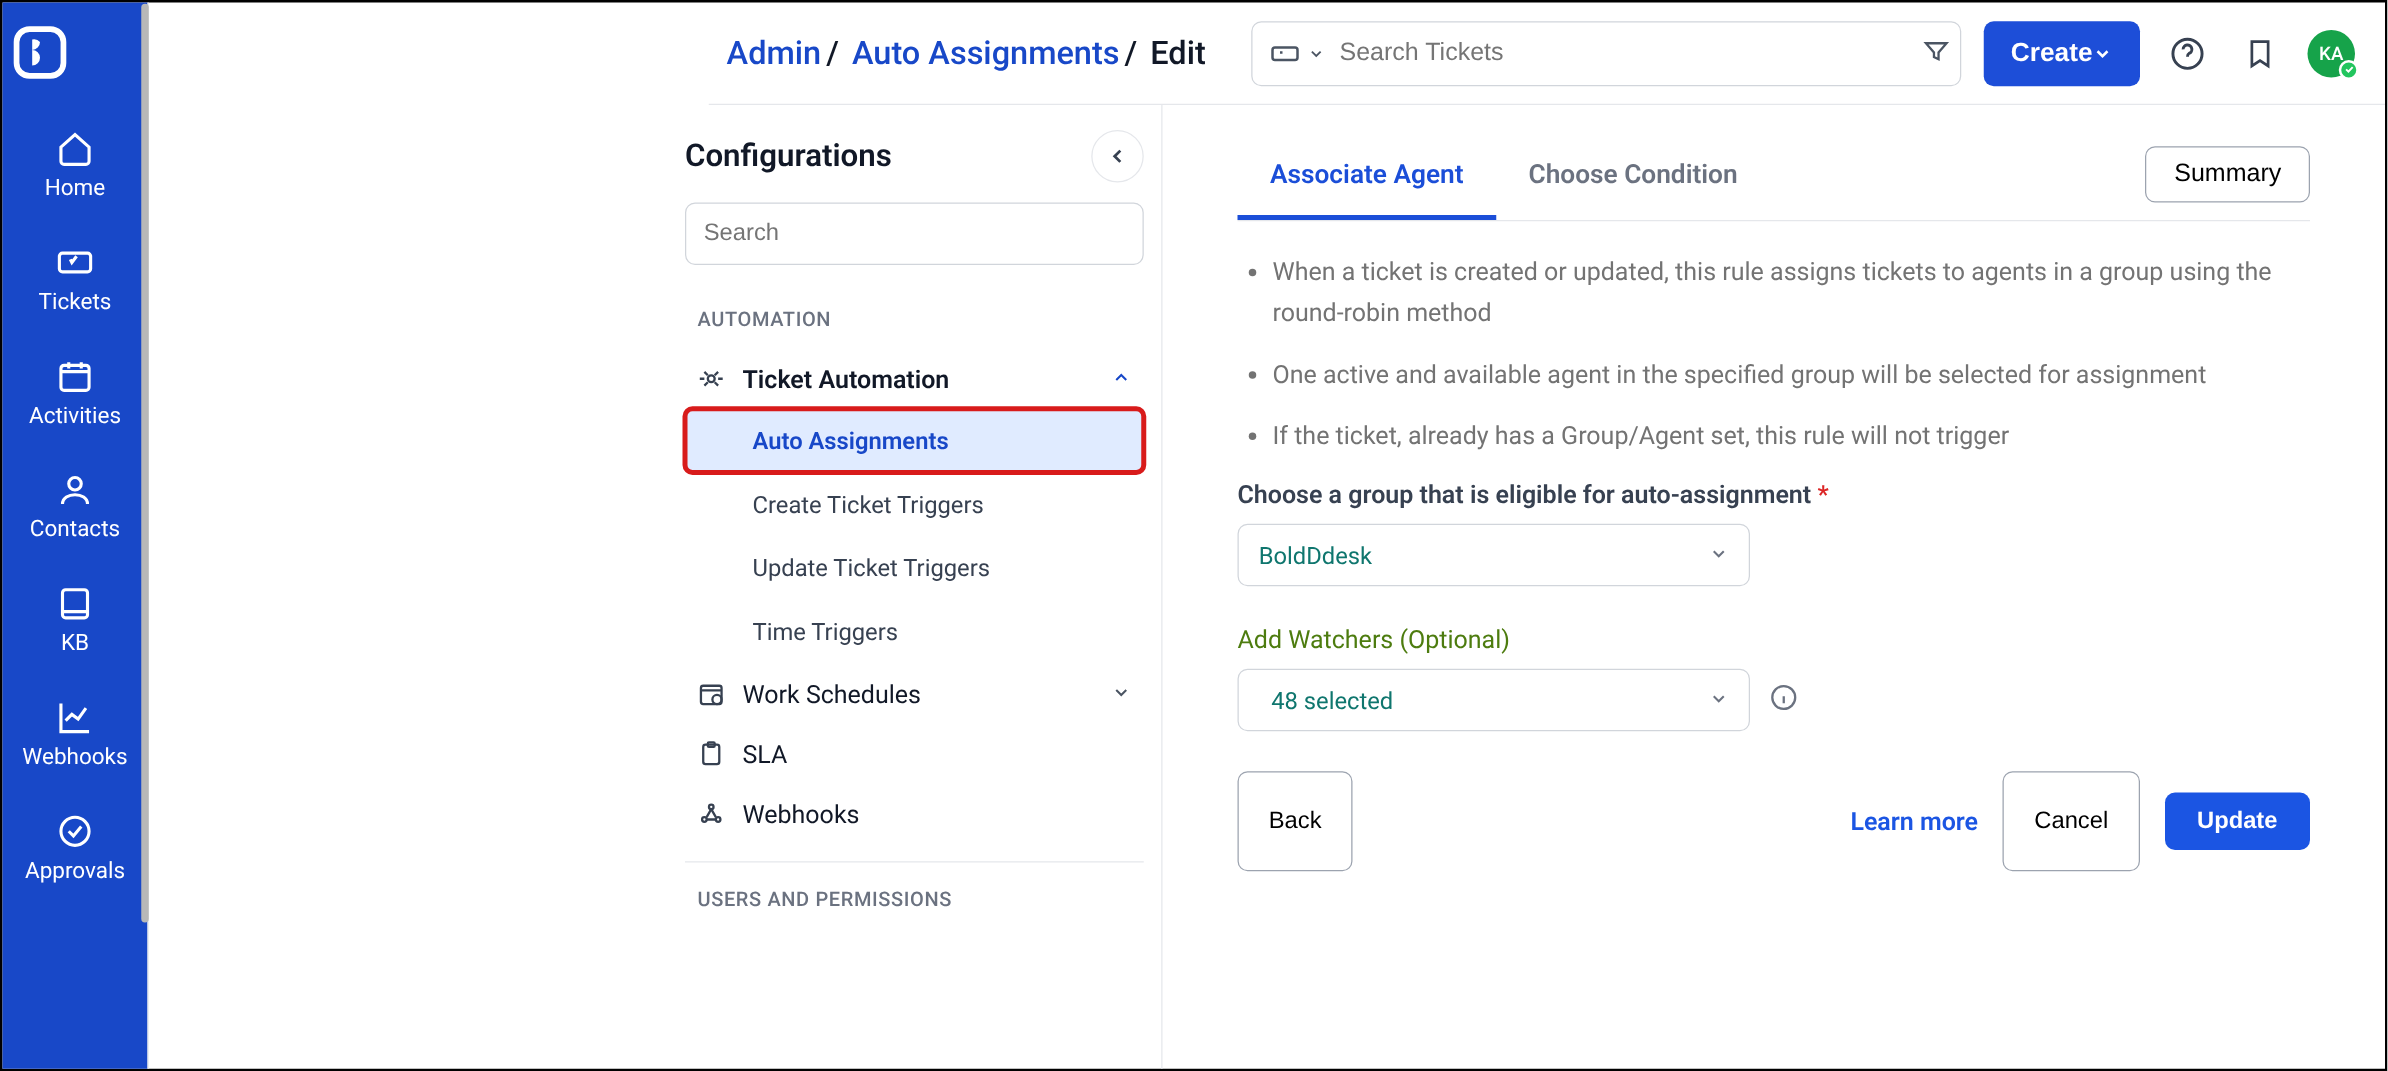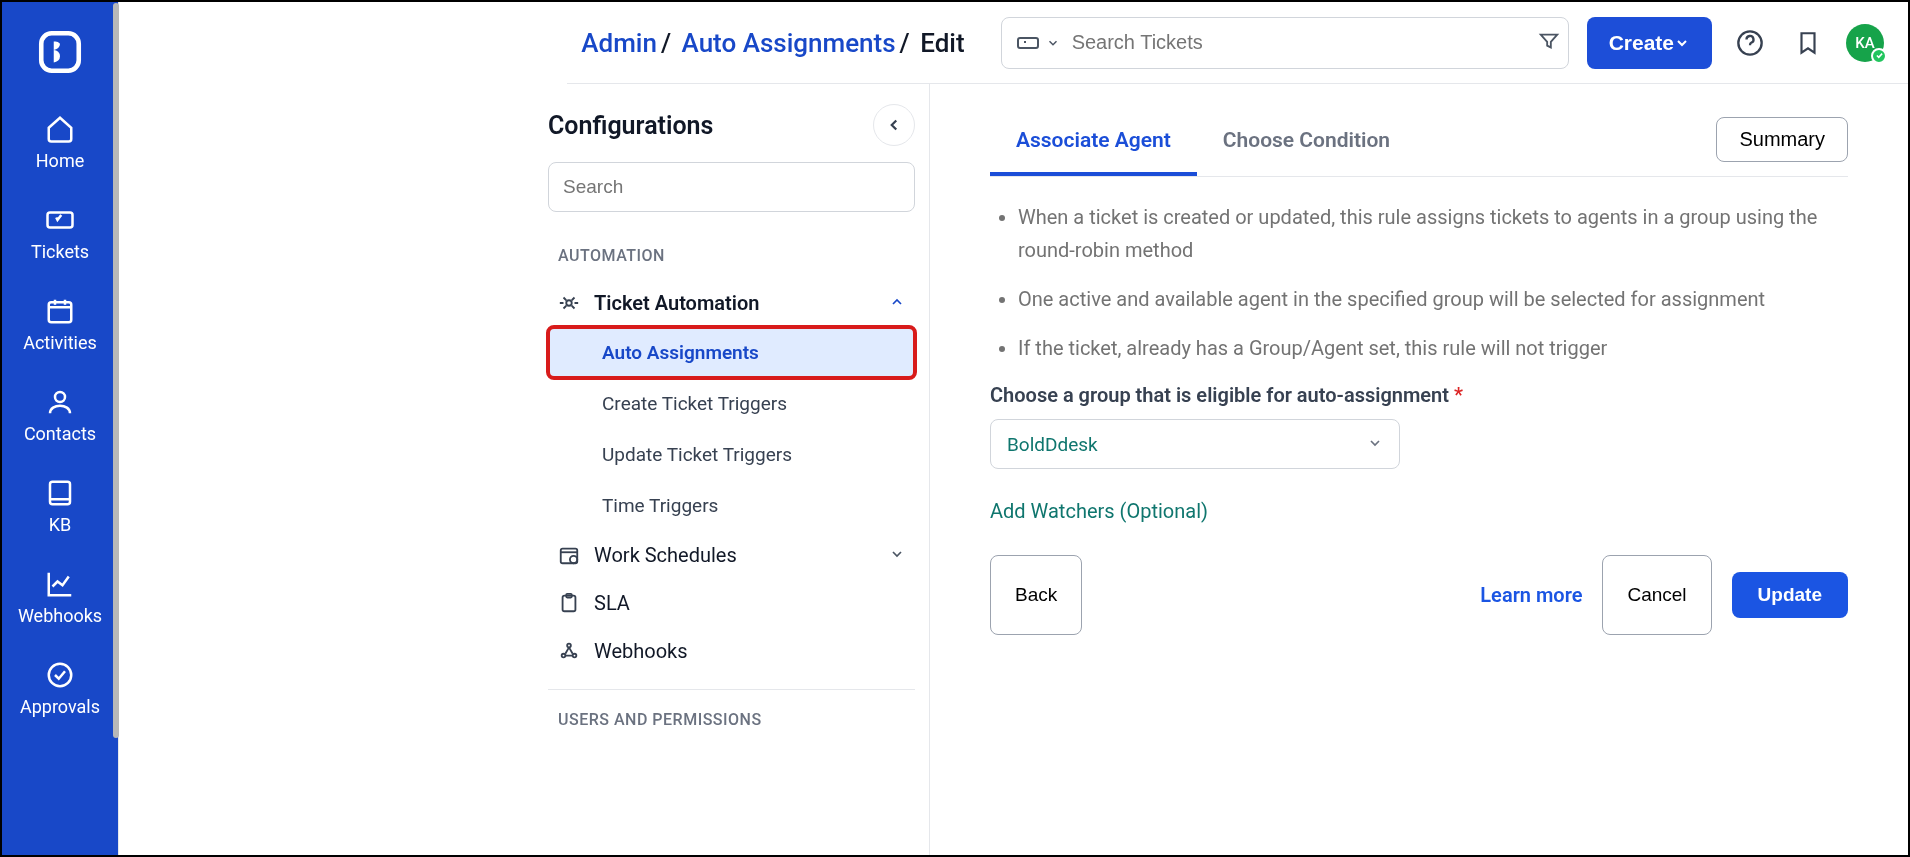--- a/index.html
+++ b/index.html
@@ -1,20 +1,20 @@
 <!DOCTYPE html>
 <html><head>
 <meta charset="utf-8">
 <style>
   * { box-sizing: border-box; margin: 0; padding: 0; }
   body { font-family: -apple-system, BlinkMacSystemFont, "Segoe UI", Roboto, Arial, sans-serif; background: #fff; color: #111827; overflow: hidden; }
   .app { display: flex; width: 1910px; height: 857px; border: 2px solid #000; }
 
   
-  .rail { width: 116px; background: #1848c8; color: #fff; display: flex; flex-direction: column; align-items: center; padding-top: 20px; }
+  .rail { width: 116px; background: #1848c8; color: #fff; display: flex; flex-direction: column; align-items: flex-start; padding-top: 10px; }
   .rail .logo { width: 60px; height: 60px; display:flex; align-items:center; justify-content:center; margin-bottom: 18px; }
   .rail .nav-item { width: 100%; display:flex; flex-direction:column; align-items:center; gap:6px; padding: 14px 0 20px; cursor:pointer; }
   .rail .nav-item .label { font-size: 18px; font-weight: 400; }
   .rail svg { stroke: #fff; }
 
   
   .main { flex: 1; display:flex; flex-direction:column; border-left: 1px solid #e5e7eb; min-width:0;align-items:flex-end; }
 
   
   .topbar { display:flex; align-items:center; height: 82px; padding: 0 24px 0 14px; border-bottom: 1px solid #e5e7eb; gap: 18px; }
@@ -277,21 +277,37 @@
         </div>
         <div class="select-box">
           <span>BoldDdesk</span>
           <span class="chev">
             <svg width="16" height="16" viewBox="0 0 24 24" fill="none" stroke="#6b7280" stroke-width="2.5">
                 <path d="M6 9l6 6 6-6"></path>
               </svg>
           </span>
         </div>
 
-        <div class="form-label" style="font-weight:400; color:#0f766e; margin-top:30px;">Add Watchers (Optional)</div>
+        <div class="form-label" style="font-weight:400; color:#4d7c0f; margin-top:30px;">Add Watchers (Optional)</div>
+        <div class="watchers-row">
+          <div class="select-box" style="padding-left:26px;">
+            <span>48 selected</span>
+            <span class="chev">
+              <svg width="16" height="16" viewBox="0 0 24 24" fill="none" stroke="#6b7280" stroke-width="2.5">
+                  <path d="M6 9l6 6 6-6"></path>
+                </svg>
+            </span>
+          </div>
+          <span class="info-icon">
+            <svg width="22" height="22" viewBox="0 0 24 24" fill="none" stroke="#6b7280" stroke-width="2">
+                <circle cx="12" cy="12" r="10"></circle>
+                <path d="M12 8h.01M11 12h1v5"></path>
+              </svg>
+          </span>
+        </div>
 
         <div class="actions-row">
           <button class="btn-outline">Back</button>
           <div class="grow"></div>
           <a class="learn-link">Learn more</a>
           <button class="btn-outline">Cancel</button>
           <button class="btn-solid">Update</button>
         </div>
 
       </section>

